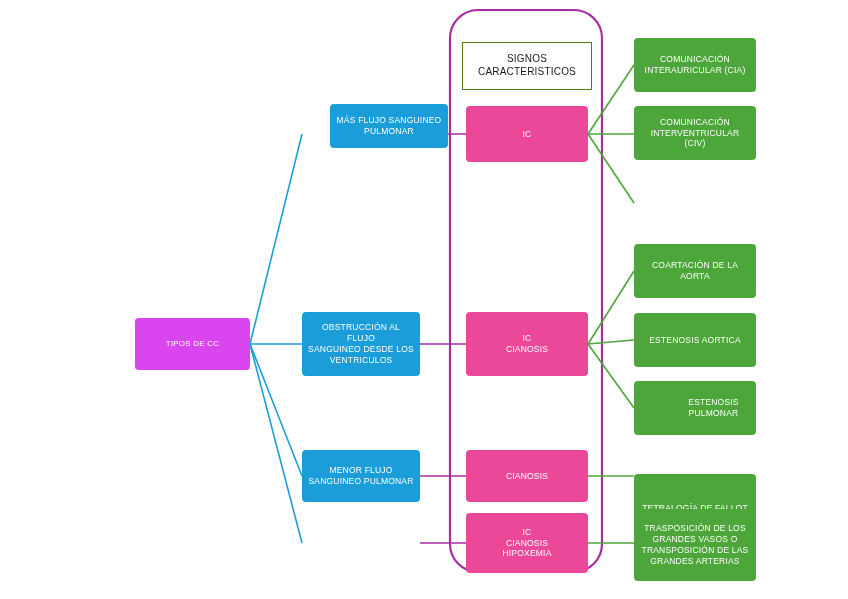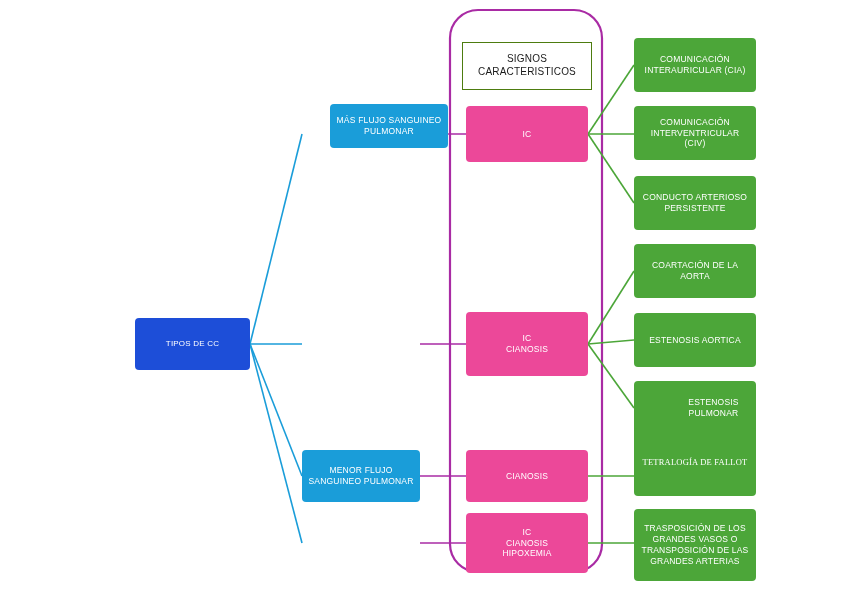--- a/index.html
+++ b/index.html
@@ -33,21 +33,21 @@
     border-radius: 4px;
     color: #ffffff;
     line-height: 1.28;
     padding: 4px 6px;
     letter-spacing: 0.2px;
     z-index: 3;
   }
   .node span { display: block; width: 100%; white-space: pre-line; }
 
   .node-root {
-    background: #1d4ed8;
+    background: #d946ef;
     font-size: 8px;
     justify-content: flex-end;
   }
   .node-blue {
     background: #1A9DD9;
     font-size: 8.5px;
   }
   .node-purple {
     background: #ec4899;
     font-size: 8.5px;
@@ -106,20 +106,25 @@
   </div>
 
   <div class="node node-root" style="left:135px; top:318px; width:115px; height:52px;">
     <span>TIPOS DE CC</span>
   </div>
 
   <div class="node node-blue" style="left:302px; top:104px; width:118px; height:44px;margin-left:28px;">
     <span>MÁS FLUJO SANGUINEO
 PULMONAR</span>
   </div>
+  <div class="node node-blue" style="left:302px; top:312px; width:118px; height:64px;">
+    <span>OBSTRUCCIÓN AL FLUJO
+SANGUINEO DESDE LOS
+VENTRICULOS</span>
+  </div>
   <div class="node node-blue" style="left:302px; top:450px; width:118px; height:52px;">
     <span>MENOR FLUJO
 SANGUINEO PULMONAR</span>
   </div>
 
   <div class="node node-purple" style="left:466px; top:106px; width:122px; height:56px;">
     <span>IC</span>
   </div>
   <div class="node node-purple" style="left:466px; top:312px; width:122px; height:64px;">
     <span>IC
@@ -135,35 +140,31 @@
   </div>
 
   <div class="node node-green" style="left:634px; top:38px; width:122px; height:54px;">
     <span>COMUNICACIÓN
 INTERAURICULAR (CIA)</span>
   </div>
   <div class="node node-green" style="left:634px; top:106px; width:122px; height:54px;">
     <span>COMUNICACIÓN
 INTERVENTRICULAR (CIV)</span>
   </div>
-  <div class="node node-green" style="left:634px; top:176px; width:122px; height:54px;">
-    <span>CONDUCTO ARTERIOSO
-PERSISTENTE</span>
-  </div>
   <div class="node node-green" style="left:634px; top:244px; width:122px; height:54px;">
     <span>COARTACIÓN DE LA
 AORTA</span>
   </div>
   <div class="node node-green" style="left:634px; top:313px; width:122px; height:54px;">
     <span>ESTENOSIS AORTICA</span>
   </div>
   <div class="node node-green" style="left:634px; top:381px; width:122px; height:54px;padding-left:43px;">
     <span>ESTENOSIS PULMONAR</span>
   </div>
-  <div class="node node-green" style="left:634px; top:428px; width:122px; height:68px;font-family:Liberation Serif, serif;">
+  <div class="node node-green" style="left:634px; top:474px; width:122px; height:68px;">
     <span>TETRALOGÍA DE FALLOT</span>
   </div>
   <div class="node node-green" style="left:634px; top:509px; width:122px; height:72px;justify-content:flex-end;">
     <span>TRASPOSICIÓN DE LOS
 GRANDES VASOS O
 TRANSPOSICIÓN DE LAS
 GRANDES ARTERIAS</span>
   </div>
 
 </div>

